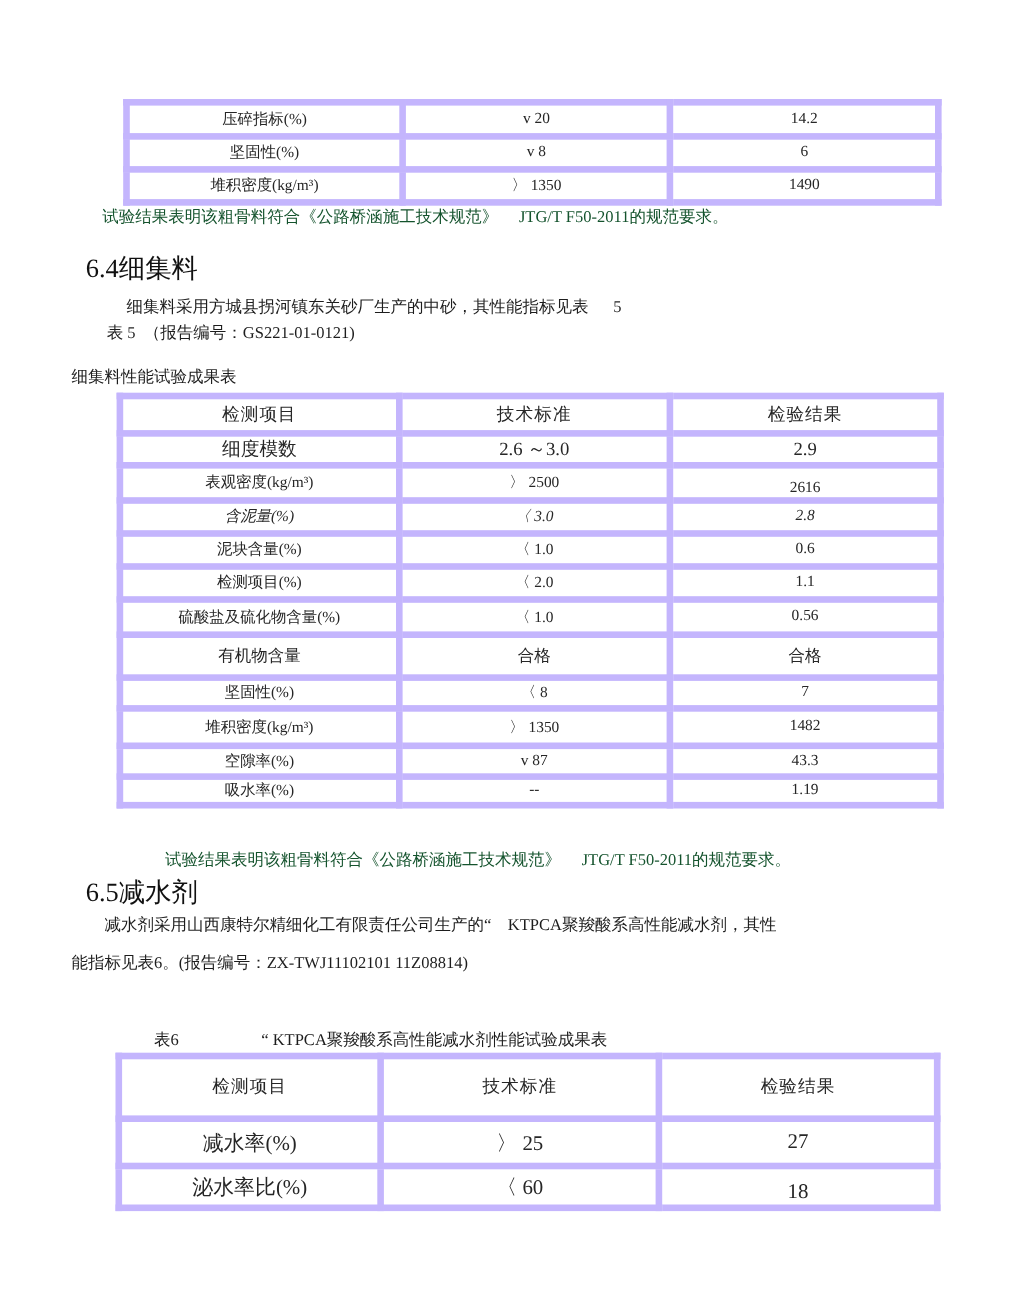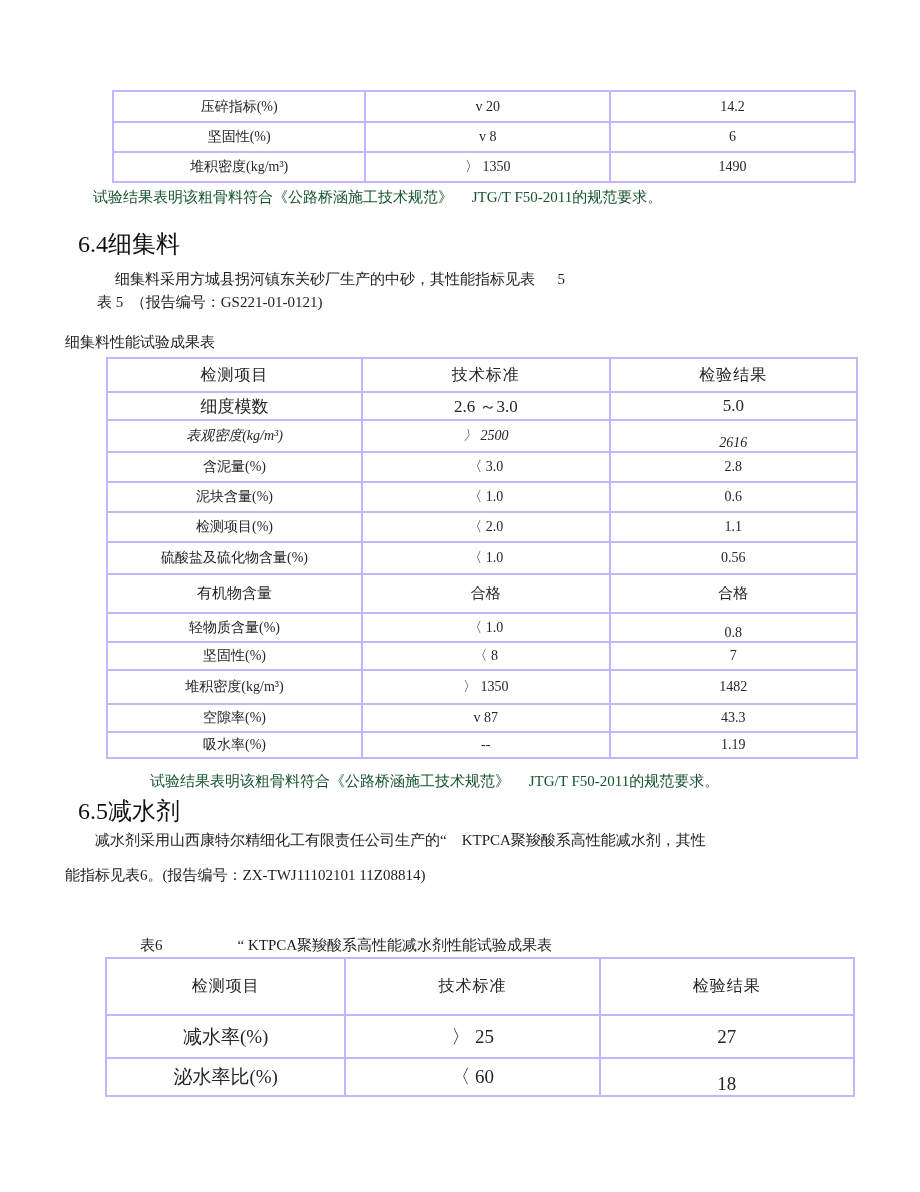--- a/index.html
+++ b/index.html
@@ -4,21 +4,21 @@
 <style>
   html,body{margin:0;padding:0;background:#fff;}
   .page{
     position:relative;width:920px;height:1192px;background:#ffffff;
     font-family:"Liberation Serif","DejaVu Serif",serif;color:#1f1f1f;
     overflow:hidden;
   }
   .abs{position:absolute;white-space:pre-wrap;}
   .doc-table{border-collapse:collapse;table-layout:fixed;position:absolute;background:#fff;}
   .doc-table td,.doc-table th{
-    border:2px solid #c4b5fd;text-align:center;vertical-align:middle;
+    border:6px solid #c4b5fd;text-align:center;vertical-align:middle;
     font-weight:normal;padding:0 4px;overflow:hidden;
     font-size:14px;color:#262626;
   }
   .doc-table .hdr td{font-size:16px;letter-spacing:1px;}
   .doc-table .lg td{font-size:17px;}
   .num{font-family:"Liberation Serif","DejaVu Serif",serif;}
   .note{font-size:15px;color:#14532d;}
   .h2{font-size:24px;color:#111;}
   .para{font-size:15px;color:#1d1d1d;}
   .small-caption{font-size:15px;color:#1d1d1d;}
@@ -73,28 +73,28 @@
       </colgroup>
     <tbody>
         <tr class="hdr" style="height:34px;">
       <td>检测项目</td>
       <td>技术标准</td>
       <td>检验结果</td>
     </tr>
     <tr class="lg" style="height:28px;">
       <td>细度模数</td>
       <td class="num">2.6 ～3.0</td>
-      <td class="num">5.0</td>
+      <td class="num">2.9</td>
     </tr>
-    <tr style="height:32px;font-style:italic;">
+    <tr style="height:32px;">
       <td>表观密度(kg/m³)</td>
       <td class="num">〉 2500</td>
       <td class="num" style="vertical-align:bottom;">2616</td>
     </tr>
-    <tr style="height:30px;">
+    <tr style="height:30px;font-style:italic;">
       <td>含泥量(%)</td>
       <td class="num">〈 3.0</td>
       <td class="num">2.8</td>
     </tr>
     <tr style="height:30px;">
       <td>泥块含量(%)</td>
       <td class="num">〈 1.0</td>
       <td class="num">0.6</td>
     </tr>
     <tr style="height:30px;">
@@ -104,25 +104,20 @@
     </tr>
     <tr style="height:32px;">
       <td>硫酸盐及硫化物含量(%)</td>
       <td class="num">〈 1.0</td>
       <td class="num">0.56</td>
     </tr>
     <tr style="height:39px;">
       <td style="font-size:15px;">有机物含量</td>
       <td style="font-size:15px;">合格</td>
       <td style="font-size:15px;">合格</td>
-    </tr>
-    <tr style="height:29px;">
-      <td>轻物质含量(%)</td>
-      <td class="num">〈 1.0</td>
-      <td class="num" style="vertical-align:bottom;">0.8</td>
     </tr>
     <tr style="height:28px;">
       <td>坚固性(%)</td>
       <td class="num">〈 8</td>
       <td class="num">7</td>
     </tr>
     <tr style="height:34px;">
       <td>堆积密度(kg/m³)</td>
       <td class="num">〉 1350</td>
       <td class="num">1482</td>

